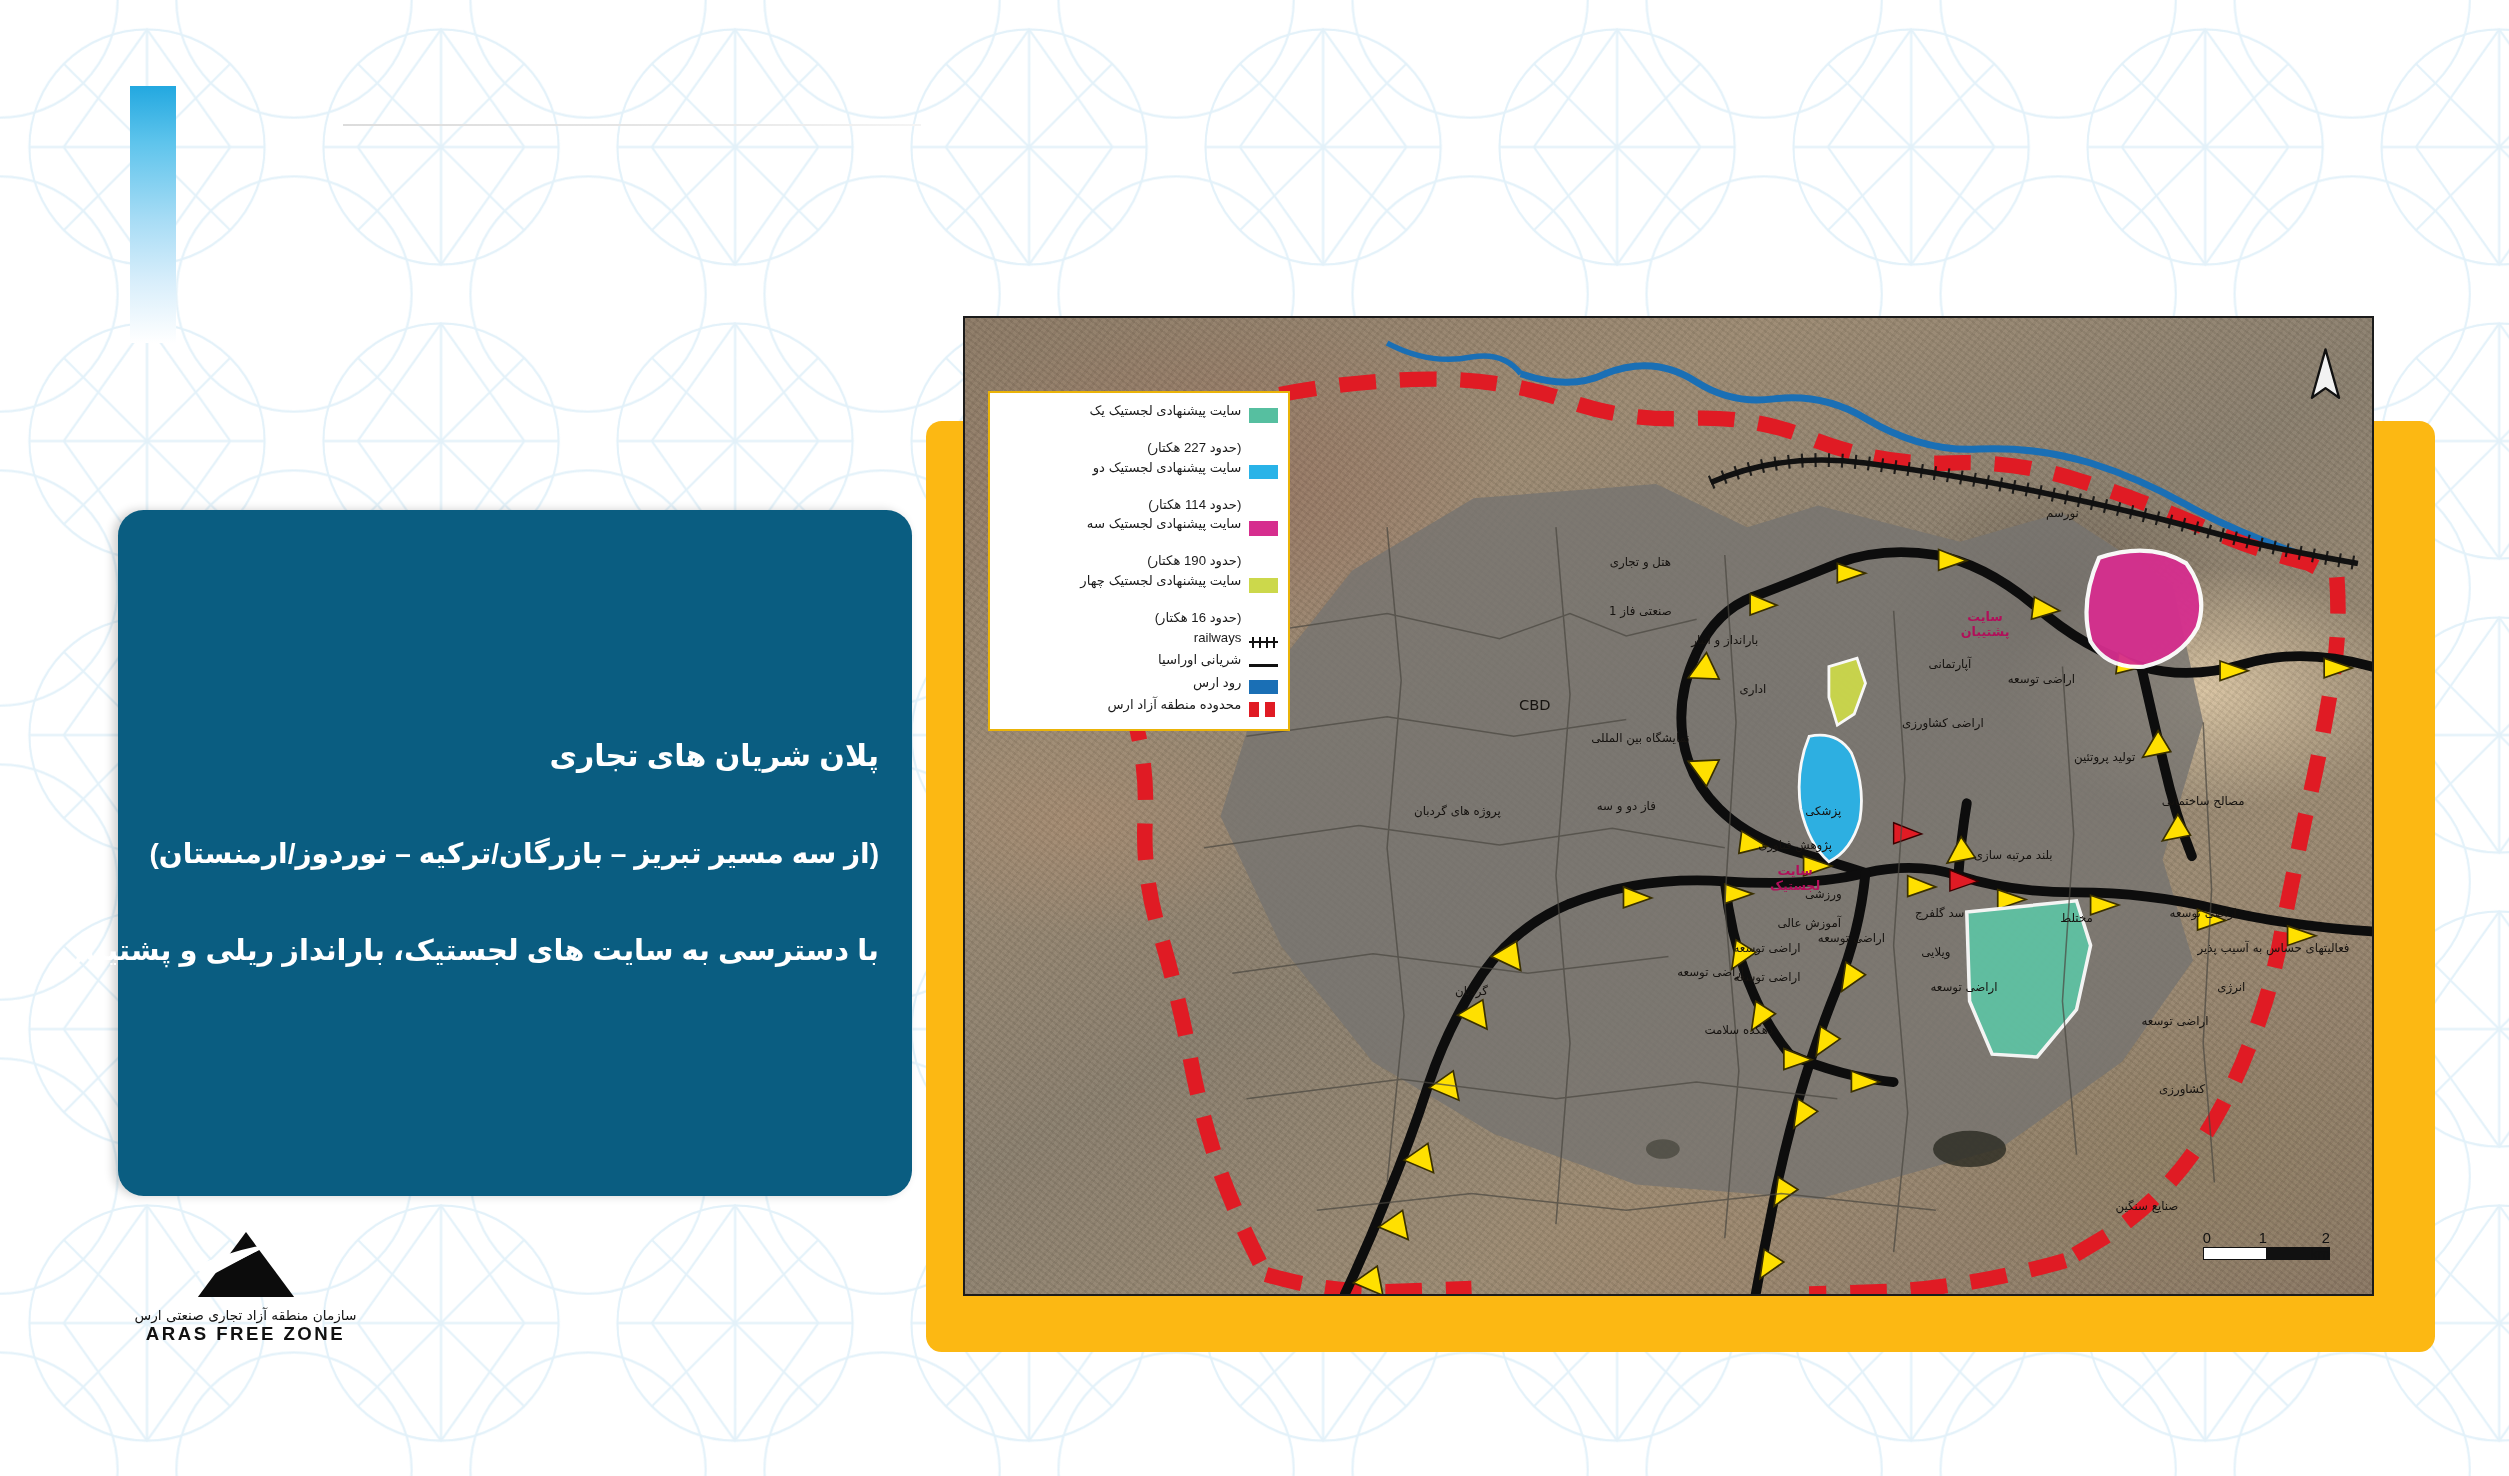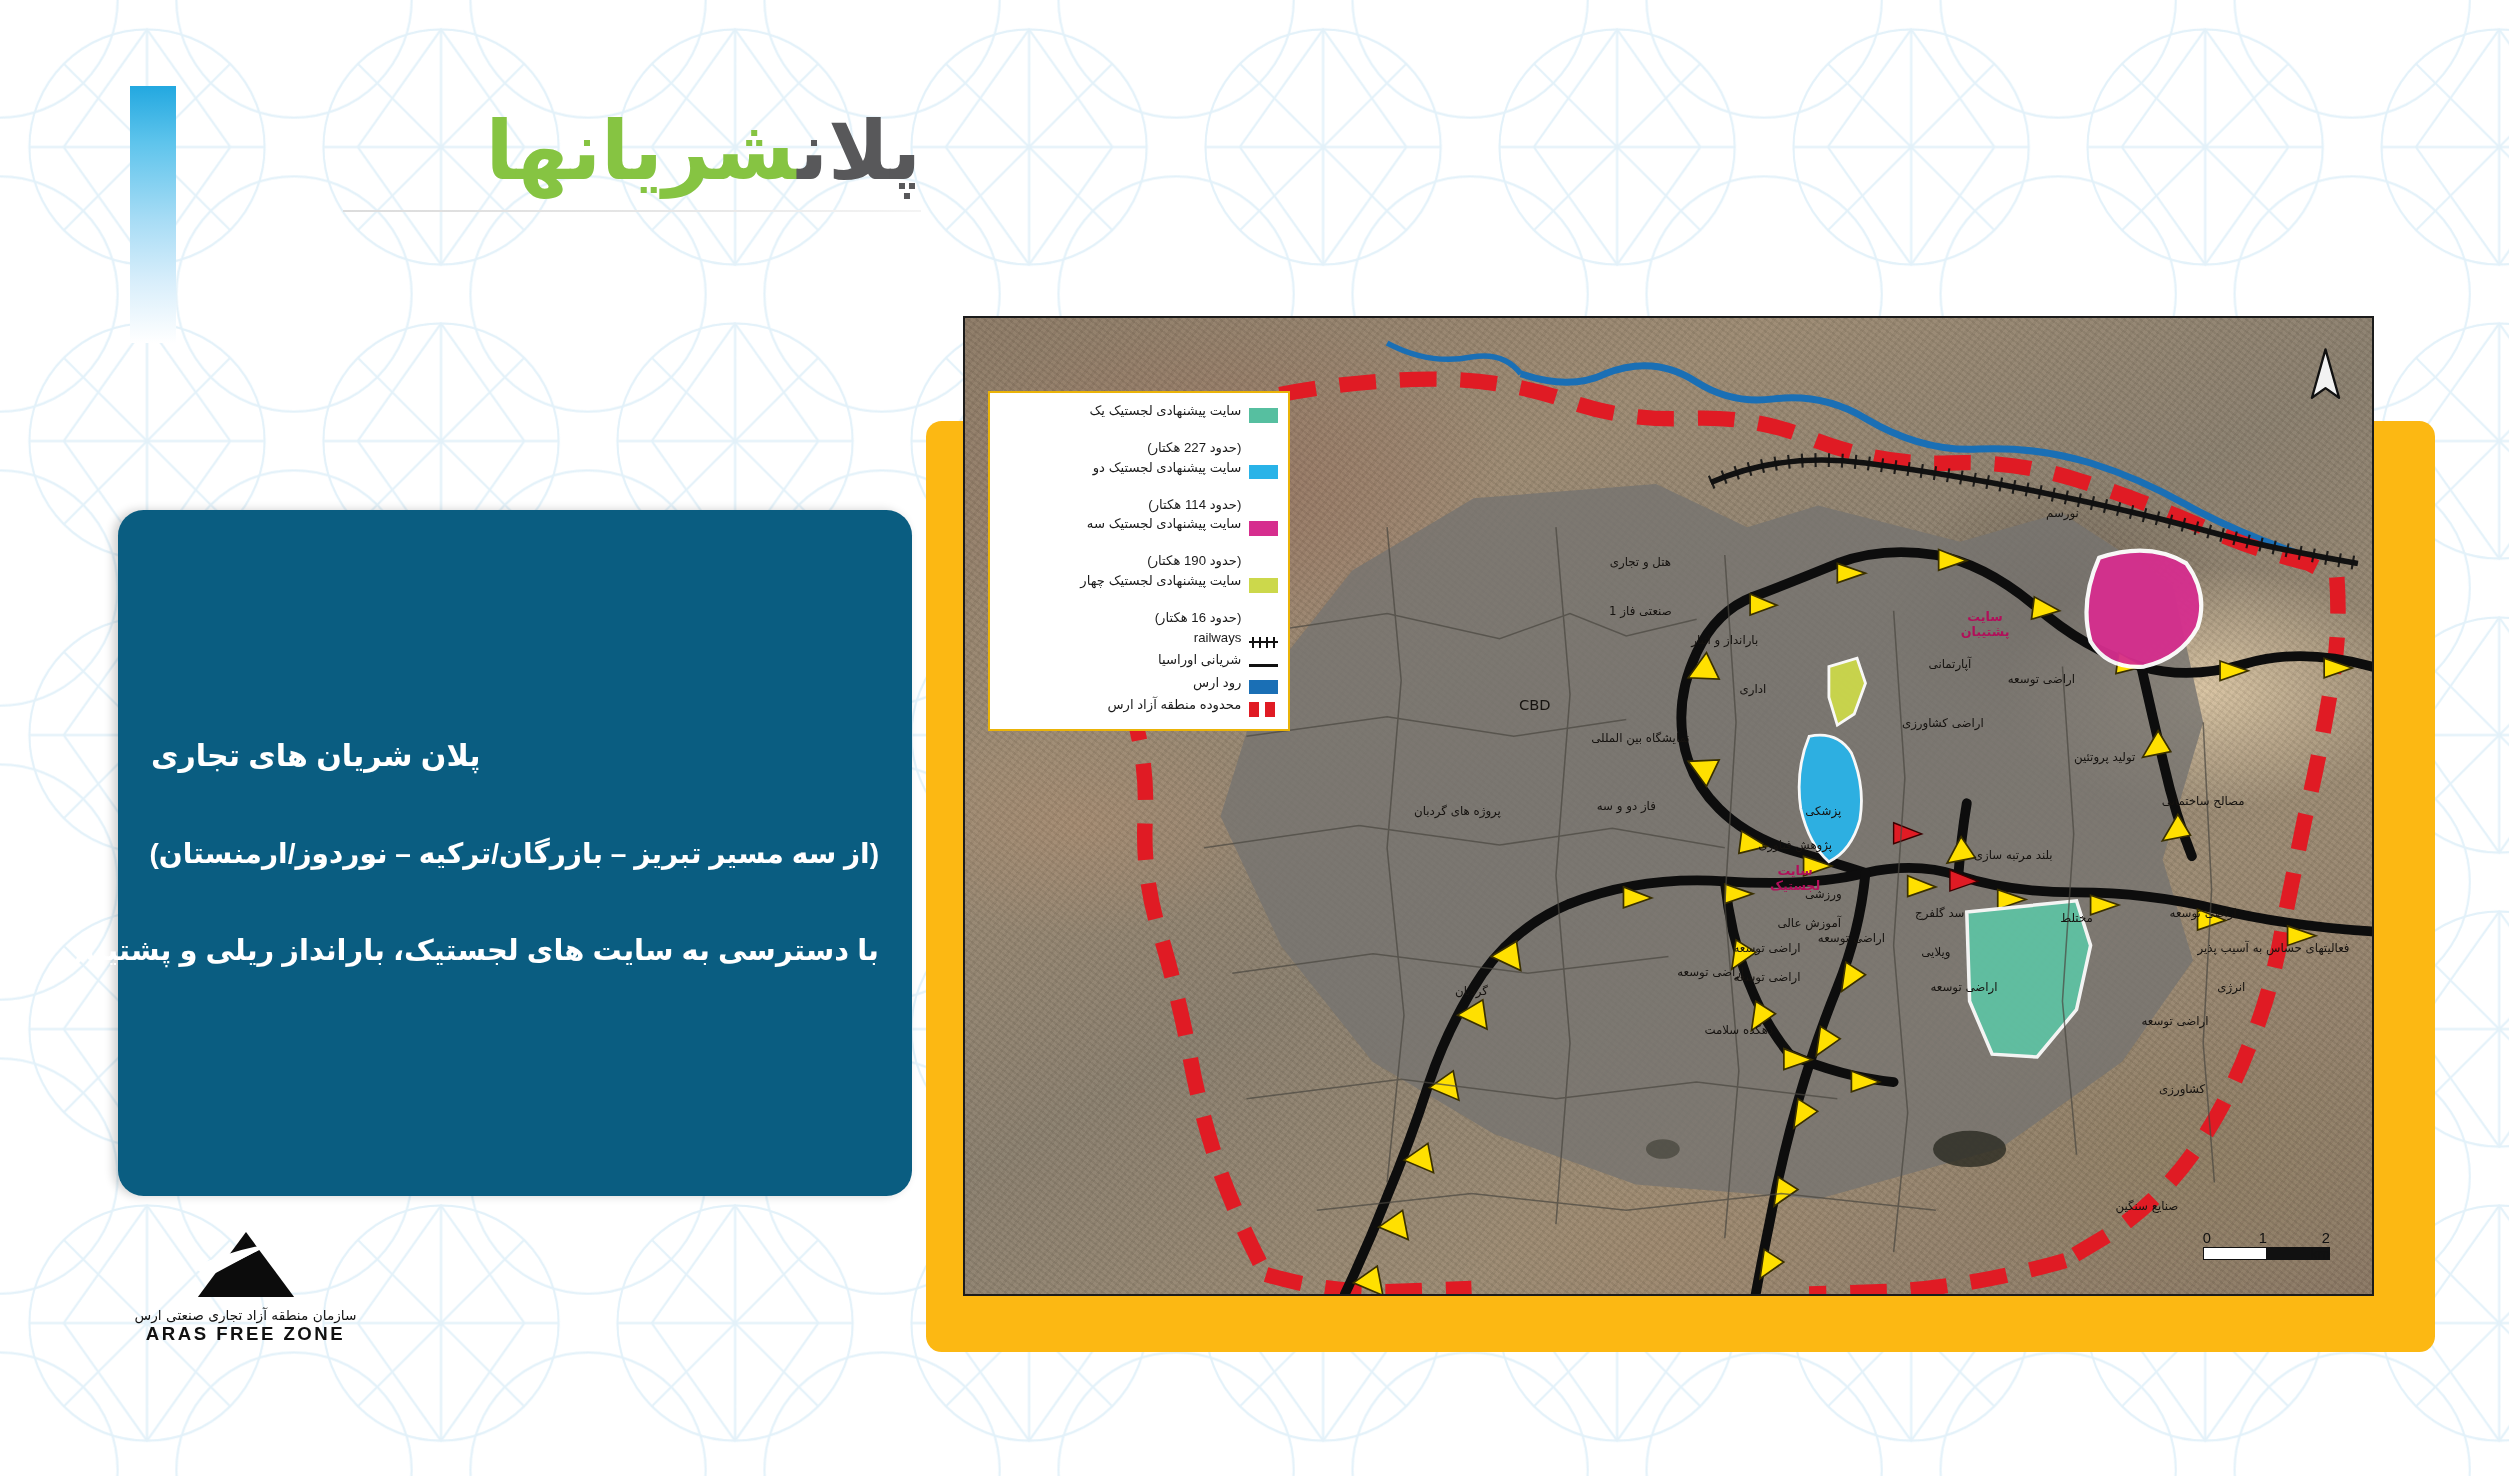--- a/index.html
+++ b/index.html
@@ -40,21 +40,21 @@
     margin-top:15.7px; height:2px; width:578px;
     background:linear-gradient(90deg,#dcdcdc 0%, #e7e7e7 60%, #f4f4f4 100%);
   }
 
   
   #caption-card{
     position:absolute; left:118px; top:510px; width:794px; height:686px;
     background:#0a5d81; border-radius:25.5px; z-index:4;
     box-shadow:-4.9px 0 9.8px rgba(0,0,0,.18);
     display:flex; flex-direction:column; justify-content:center;
-    padding:0 33px; direction:rtl; text-align:left;
+    padding:0 33px; direction:rtl; text-align:right;
   }
   #caption-card p{
     color:#ffffff; font-size:30px; font-weight:bold; line-height:1.35;
     margin:29px 0; white-space:nowrap;
   }
   #caption-card p.l2{ font-size:28px; }
   #caption-card p.l3{ font-size:29px; }
 
   
   #map-plate{
@@ -151,21 +151,20 @@
       </g>
     </pattern>
   </defs>
   <rect x="0" y="0" width="2560" height="1506" fill="url(#starpat)" opacity="0.7"></rect>
   <rect x="0" y="0" width="2560" height="1506" fill="url(#starpat)" opacity="0.35" transform="translate(0,0)"></rect>
 </svg>
 
 <div id="accent-bar"></div>
 
 <div id="title-block">
-  <div id="title-main"><span class="seg-dark">پلان</span><span class="seg-green">شریانها</span></div>
   <div id="title-divider"></div>
 </div>
 
 <div id="caption-card">
   <p class="l1">پلان شریان های تجاری</p>
   <p class="l2">(از سه مسیر تبریز – بازرگان/ترکیه – نوردوز/ارمنستان)</p>
   <p class="l3">با دسترسی به سایت های لجستیک، بارانداز ریلی و پشتیبان</p>
 </div>
 
 <div id="map-plate"></div>

